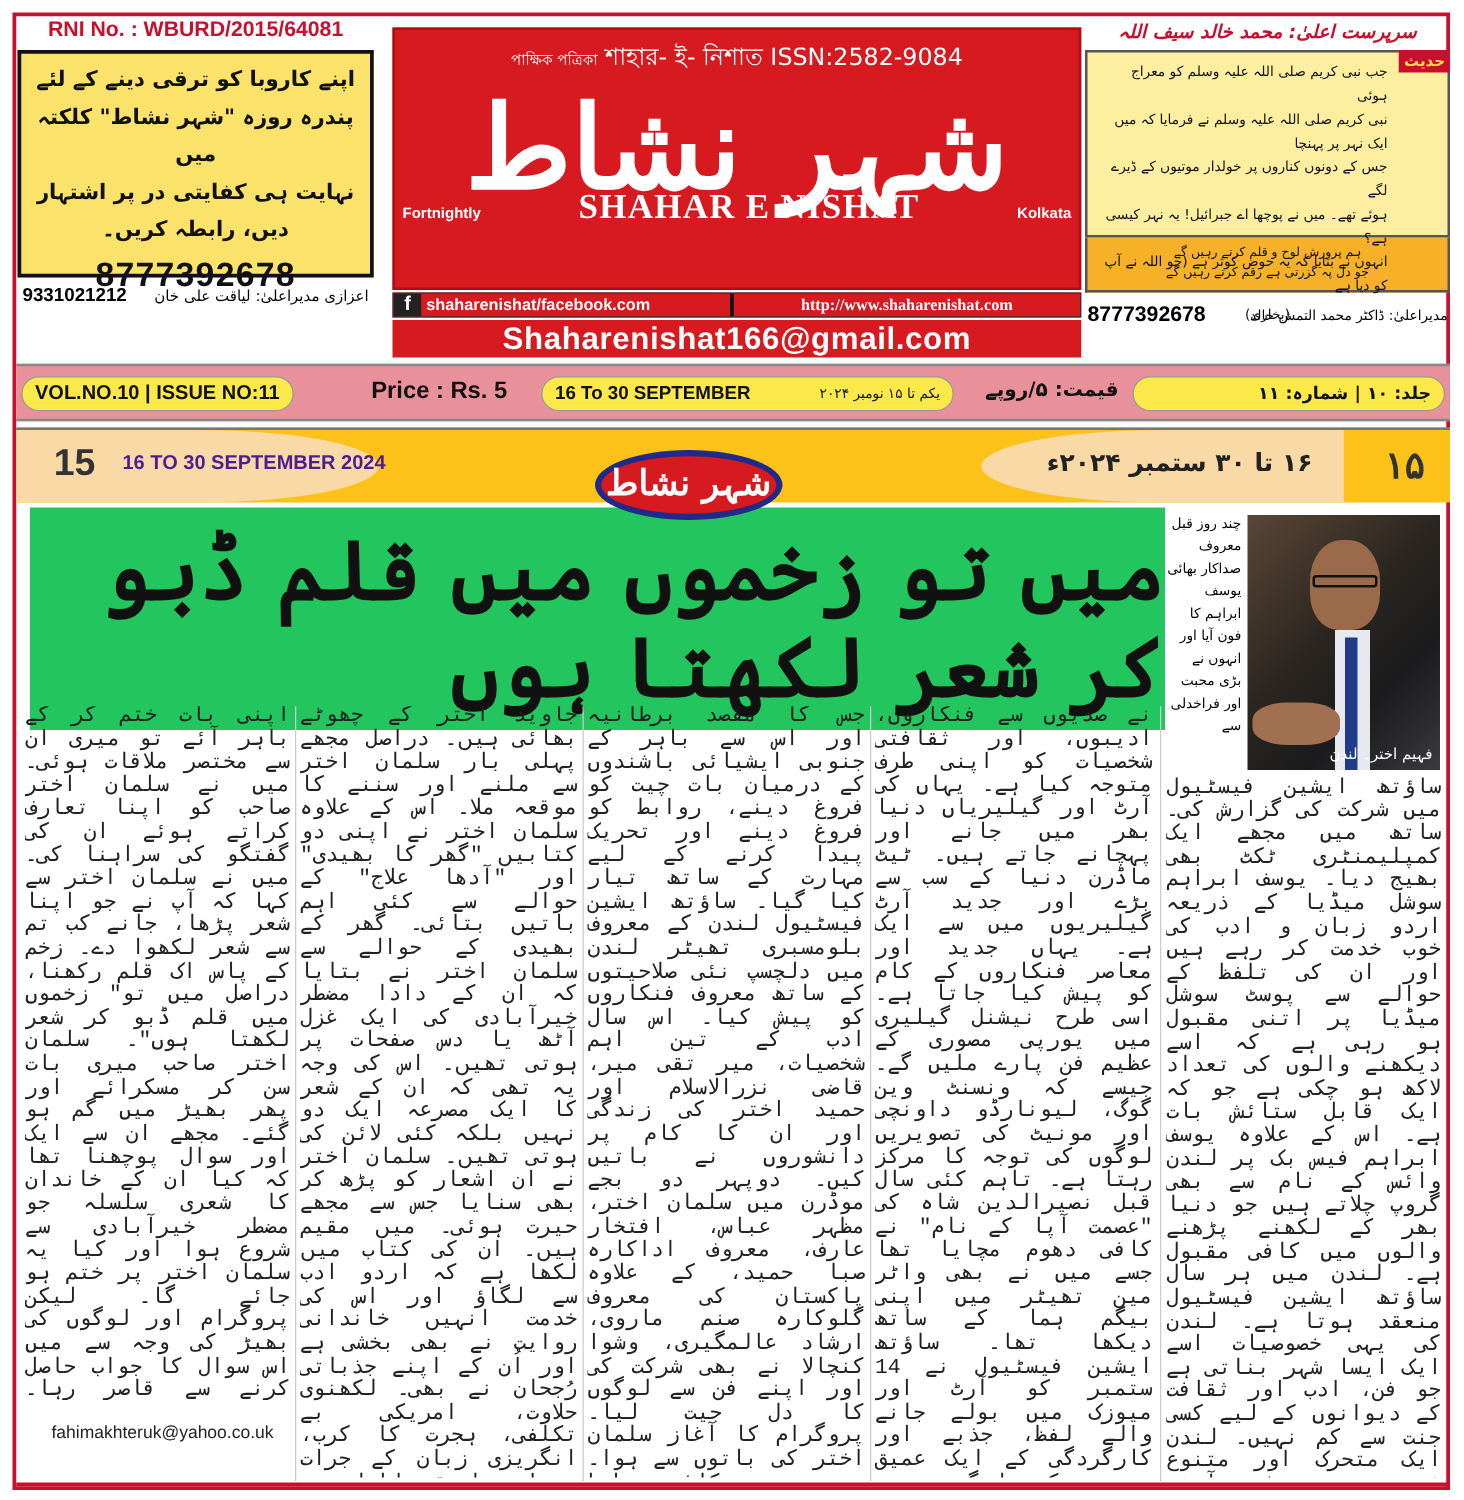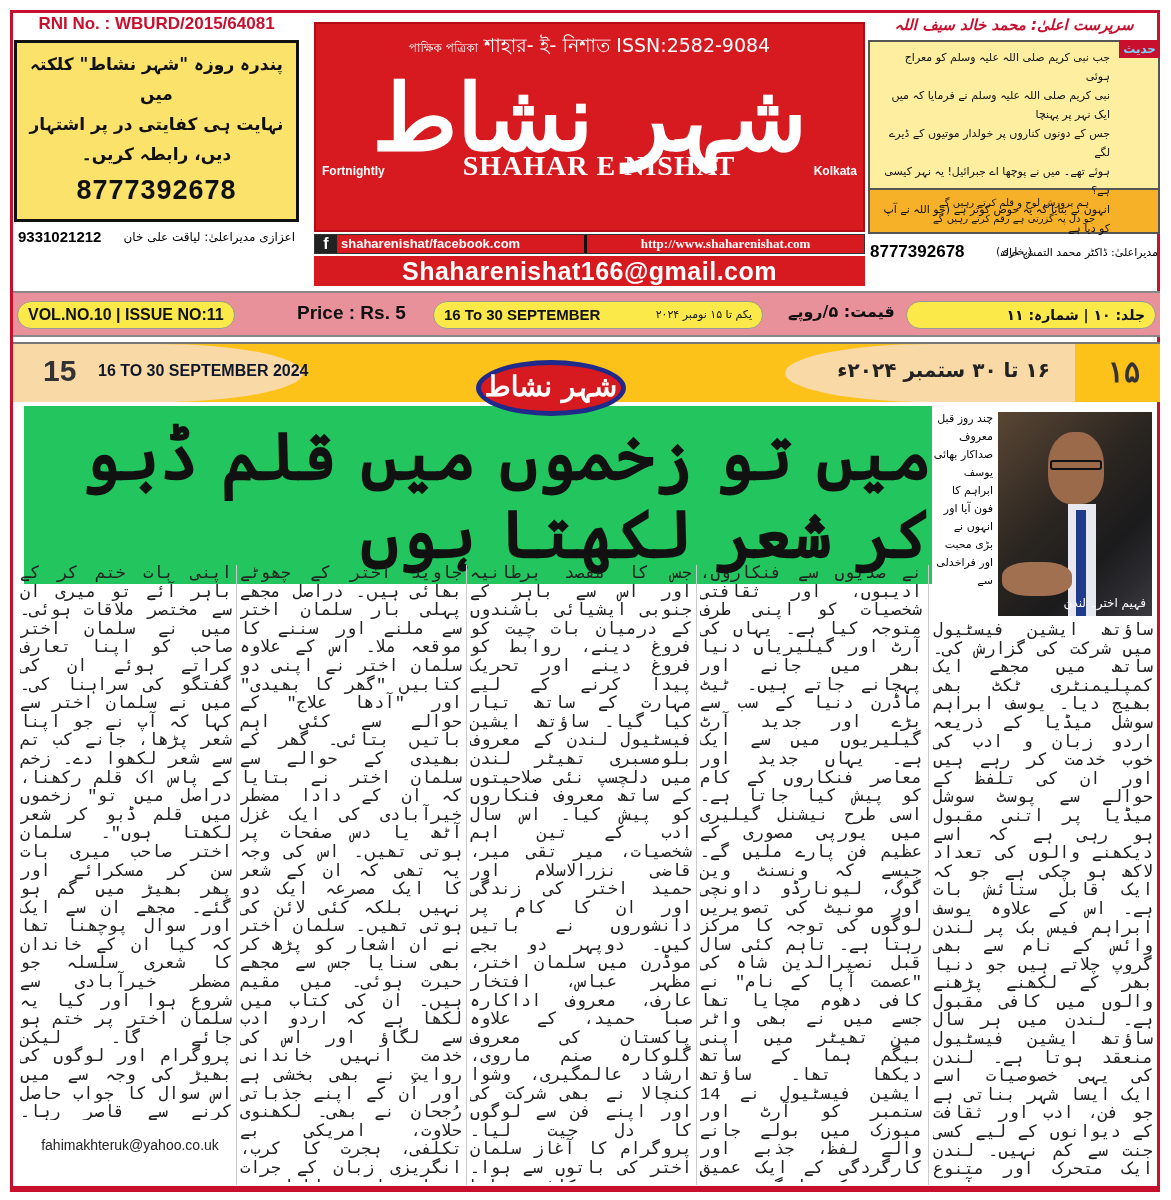--- a/index.html
+++ b/index.html
@@ -27,38 +27,38 @@
   .mast-links { position: absolute; left: 314px; top: 234px; width: 551px; height: 20px; display: flex; background: #d71920; border: 1px solid #333; }
   .fb { width: 22px; background: #222; color: #fff; font: bold 16px "Liberation Sans", sans-serif; text-align: center; }
   .fb-text { width: 250px; color: #fff; font: bold 13px "Liberation Sans", sans-serif; padding-left: 4px; border-right: 3px solid #111; line-height: 18px; }
   .web-text { flex: 1; color: #fff; font: bold 13px "Liberation Serif", serif; text-align: center; line-height: 18px; }
   .email { position: absolute; left: 314px; top: 256px; width: 551px; height: 30px; background: #d71920; color: #fff; font: bold 25px "Liberation Sans", sans-serif; text-align: center; line-height: 30px; letter-spacing: 0.5px; }
 
   
   .right-box { position: absolute; left: 868px; top: 12px; width: 292px; }
   .patron { color: #c8102e; font: italic bold 15px "DejaVu Sans", sans-serif; text-align: center; direction: rtl; padding: 4px 0 6px; }
   .hadith { background: #fdeea0; border: 2px solid #555; position: relative; direction: rtl; padding: 6px 8px 4px; height: 150px; }
-  .hadith-tag { position: absolute; right: -2px; top: -2px; background: #c8102e; color: #7dd3fc; font: bold 12px "DejaVu Sans", sans-serif; padding: 2px 4px; }
+  .hadith-tag { position: absolute; right: -2px; top: -2px; background: #c8102e; color: #fde047; font: bold 12px "DejaVu Sans", sans-serif; padding: 2px 4px; }
   .hadith-line { font-size: 11px; line-height: 19px; color: #111; padding-right: 40px; }
   .hadith-line.src { text-align: center; padding-right: 0; margin-top: 4px; }
   .poem { background: #f6b128; border: 2px solid #555; border-top: none; direction: rtl; text-align: center; font-size: 10px; line-height: 16px; padding: 5px 0; color: #111; }
   .editor { display: flex; justify-content: space-between; align-items: center; padding: 8px 2px; direction: rtl; font-size: 11px; }
   .editor .num { font: bold 17px "Liberation Sans", sans-serif; direction: ltr; }
 
   
   .issue-bar { position: absolute; left: 13px; top: 291px; width: 1147px; height: 46px; background: #e9919b; border-top: 2px solid #888; border-bottom: 2px solid #888; }
   .pill { position: absolute; top: 8px; height: 28px; background: #fbe94a; border: 1px solid #999; border-radius: 14px; font: bold 16px "Liberation Sans", sans-serif; line-height: 26px; padding: 0 10px; color: #111; white-space: nowrap; }
   .price { position: absolute; top: 9px; left: 284px; font: bold 19px "Liberation Sans", sans-serif; color: #111; }
   .price-ur { position: absolute; top: 9px; left: 775px; font: bold 16px "DejaVu Sans", sans-serif; direction: rtl; color: #111; }
 
   
   .page-bar { position: absolute; left: 13px; top: 342px; width: 1147px; height: 60px; background: #fcc21a; border-top: 2px solid #777; }
   .pg-oval-l { position: absolute; left: 0; top: 0; width: 290px; height: 58px; background: #f9d9a6; border-radius: 0 50% 50% 0; }
   .pg-num { position: absolute; top: 10px; font: bold 30px "Liberation Sans", sans-serif; color: #333; }
-  .pg-date { position: absolute; left: 85px; top: 18px; font: bold 16px "Liberation Sans", sans-serif; color: #0f172a; }
+  .pg-date { position: absolute; left: 85px; top: 18px; font: bold 16px "Liberation Sans", sans-serif; color: #4c1d95; }
   .pg-oval-r { position: absolute; right: 85px; top: 0; width: 290px; height: 58px; background: #f9d9a6; border-radius: 50% 0 0 50%; }
   .pg-date-ur { position: absolute; right: 110px; top: 14px; font: bold 20px "DejaVu Sans", sans-serif; color: #222; direction: rtl; }
   .logo-oval { position: absolute; left: 476px; top: 360px; width: 150px; height: 56px; background: #d71920; border: 5px solid #1f2a8a; border-radius: 50%; color: #fff; font: bold 28px "DejaVu Serif", serif; text-align: center; line-height: 44px; direction: rtl; z-index: 3; }
 
   
   .headline { position: absolute; left: 24px; top: 406px; width: 908px; height: 178px; background: #22c55e; display: flex; align-items: center; justify-content: center; direction: rtl; font: bold 66px "DejaVu Serif", serif; color: #111; }
 
   
   .photo-side { position: absolute; left: 933px; top: 410px; width: 60px; direction: rtl; font-size: 11px; line-height: 18px; text-align: right; }
   .photo { position: absolute; left: 998px; top: 412px; width: 154px; height: 204px; background: linear-gradient(135deg, #5a4634 0%, #2a2520 45%, #1b1b1d 70%, #3a3a40 100%); }
@@ -76,20 +76,21 @@
   .bottom-rule { position: absolute; left: 13px; top: 1186px; width: 1147px; height: 3px; background: #c8102e; }
 </style>
 </head>
 <body>
 
 <div class="frame"></div>
 
 <div class="left-box">
   <div class="rni">RNI No. : WBURD/2015/64081</div>
   <div class="ad-box">
+    <div class="ad-line">اپنے کاروبا کو ترقی دینے کے لئے</div>
     <div class="ad-line">پندرہ روزہ "شہر نشاط" کلکتہ میں</div>
     <div class="ad-line">نہایت ہی کفایتی در پر اشتہار</div>
     <div class="ad-line">دیں، رابطہ کریں۔</div>
     <div class="ad-phone">8777392678</div>
   </div>
   <div class="hon-editor">
     <span class="num">9331021212</span>
     <span class="lbl">اعزازی مدیراعلیٰ: لیاقت علی خان</span>
   </div>
 </div>

